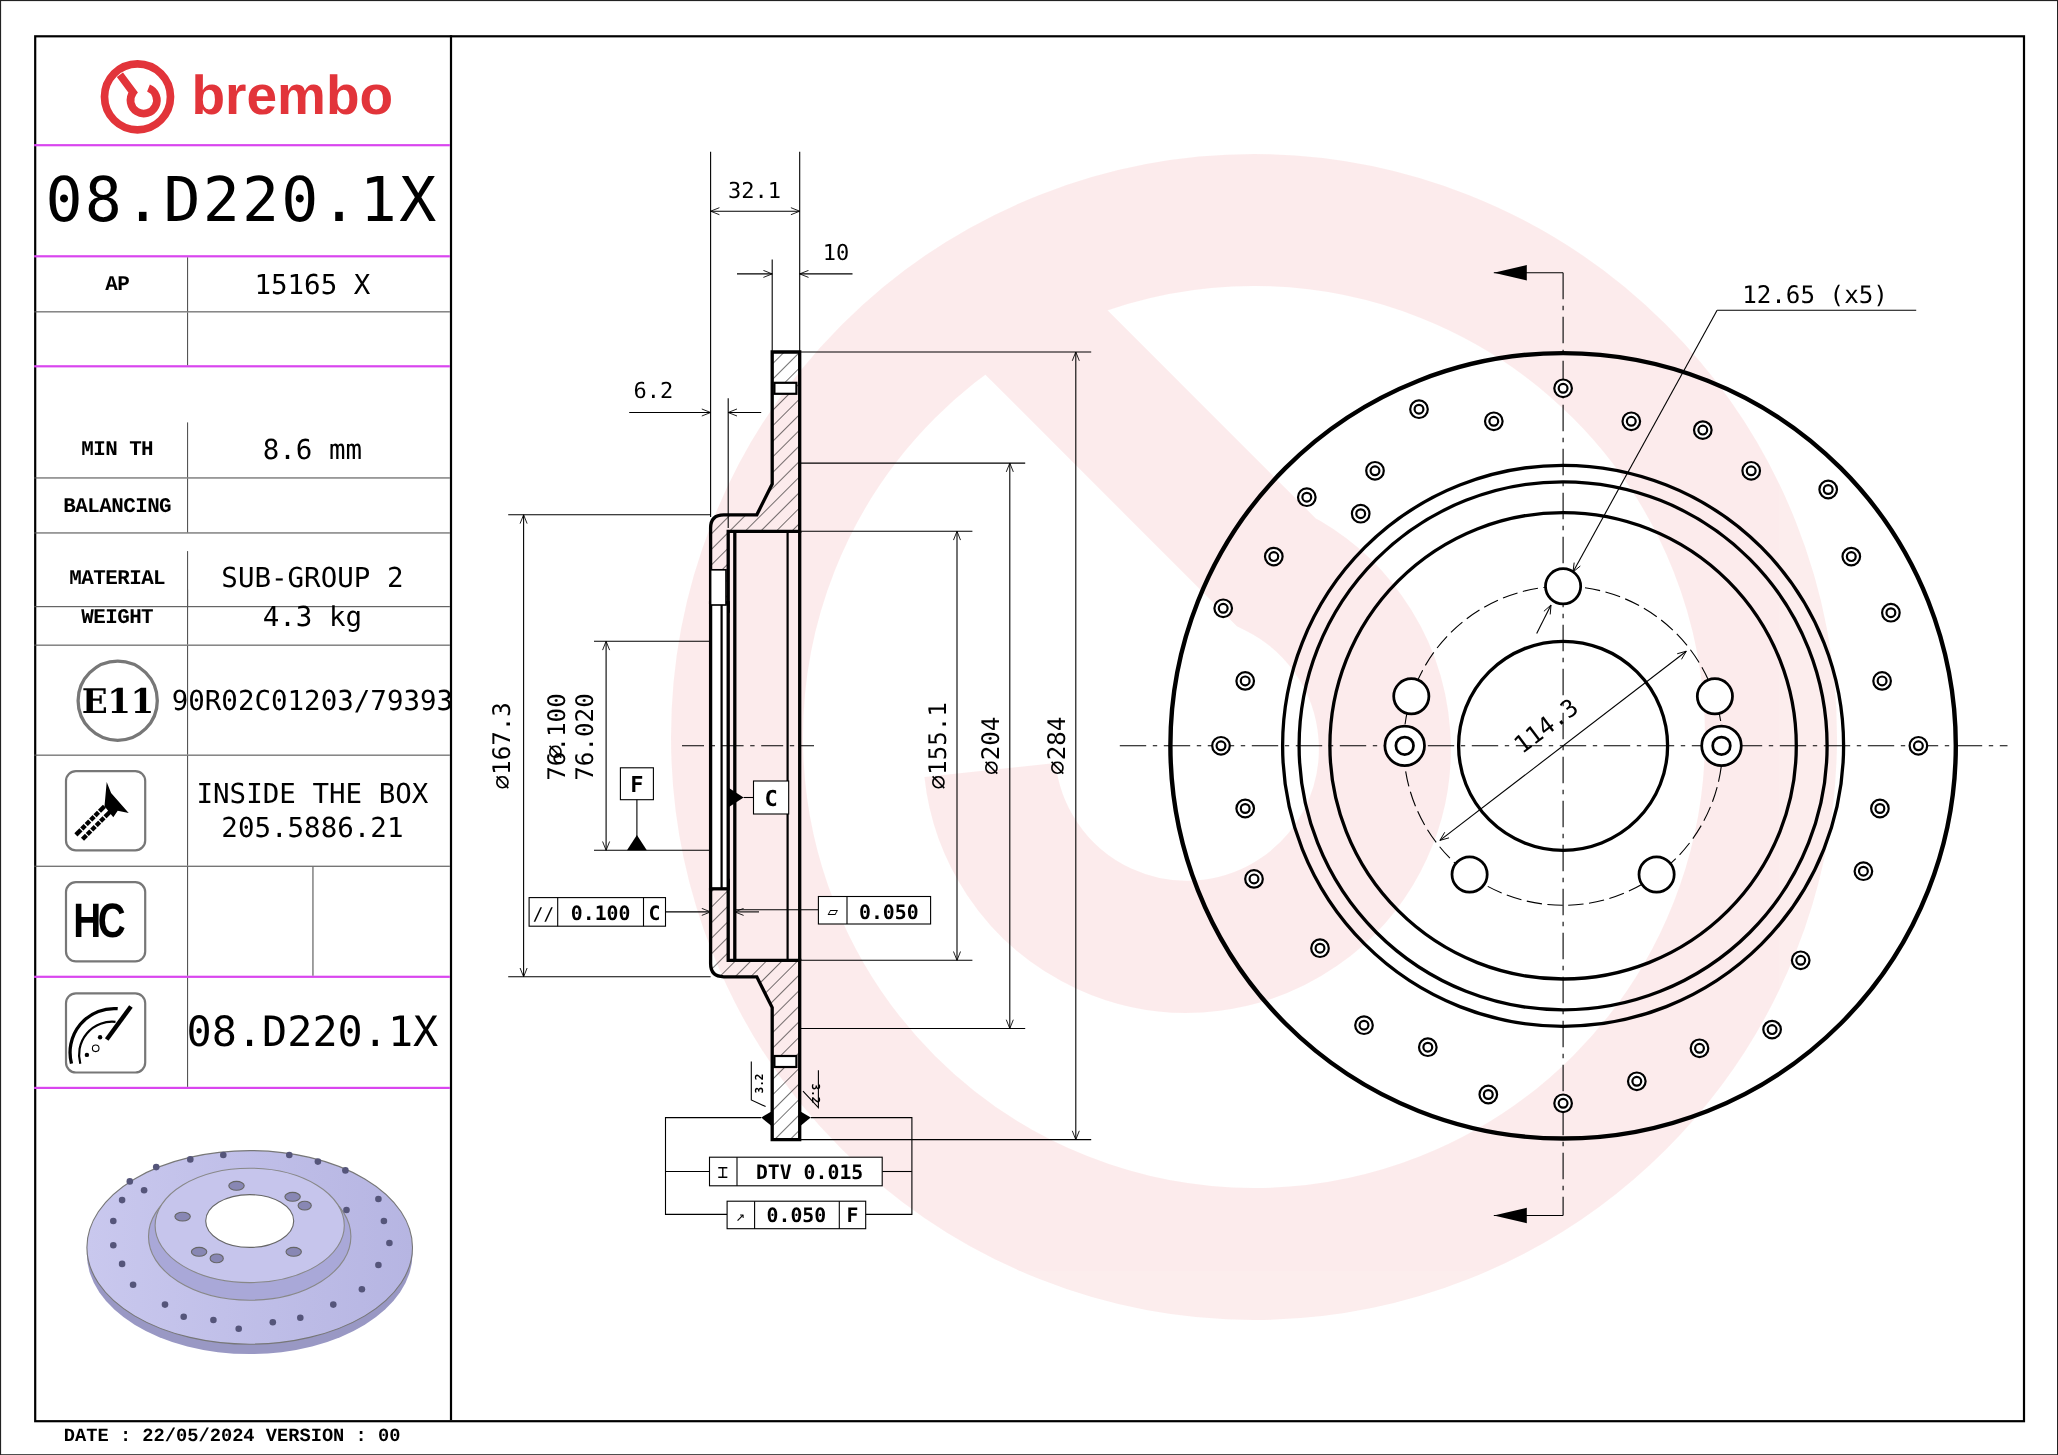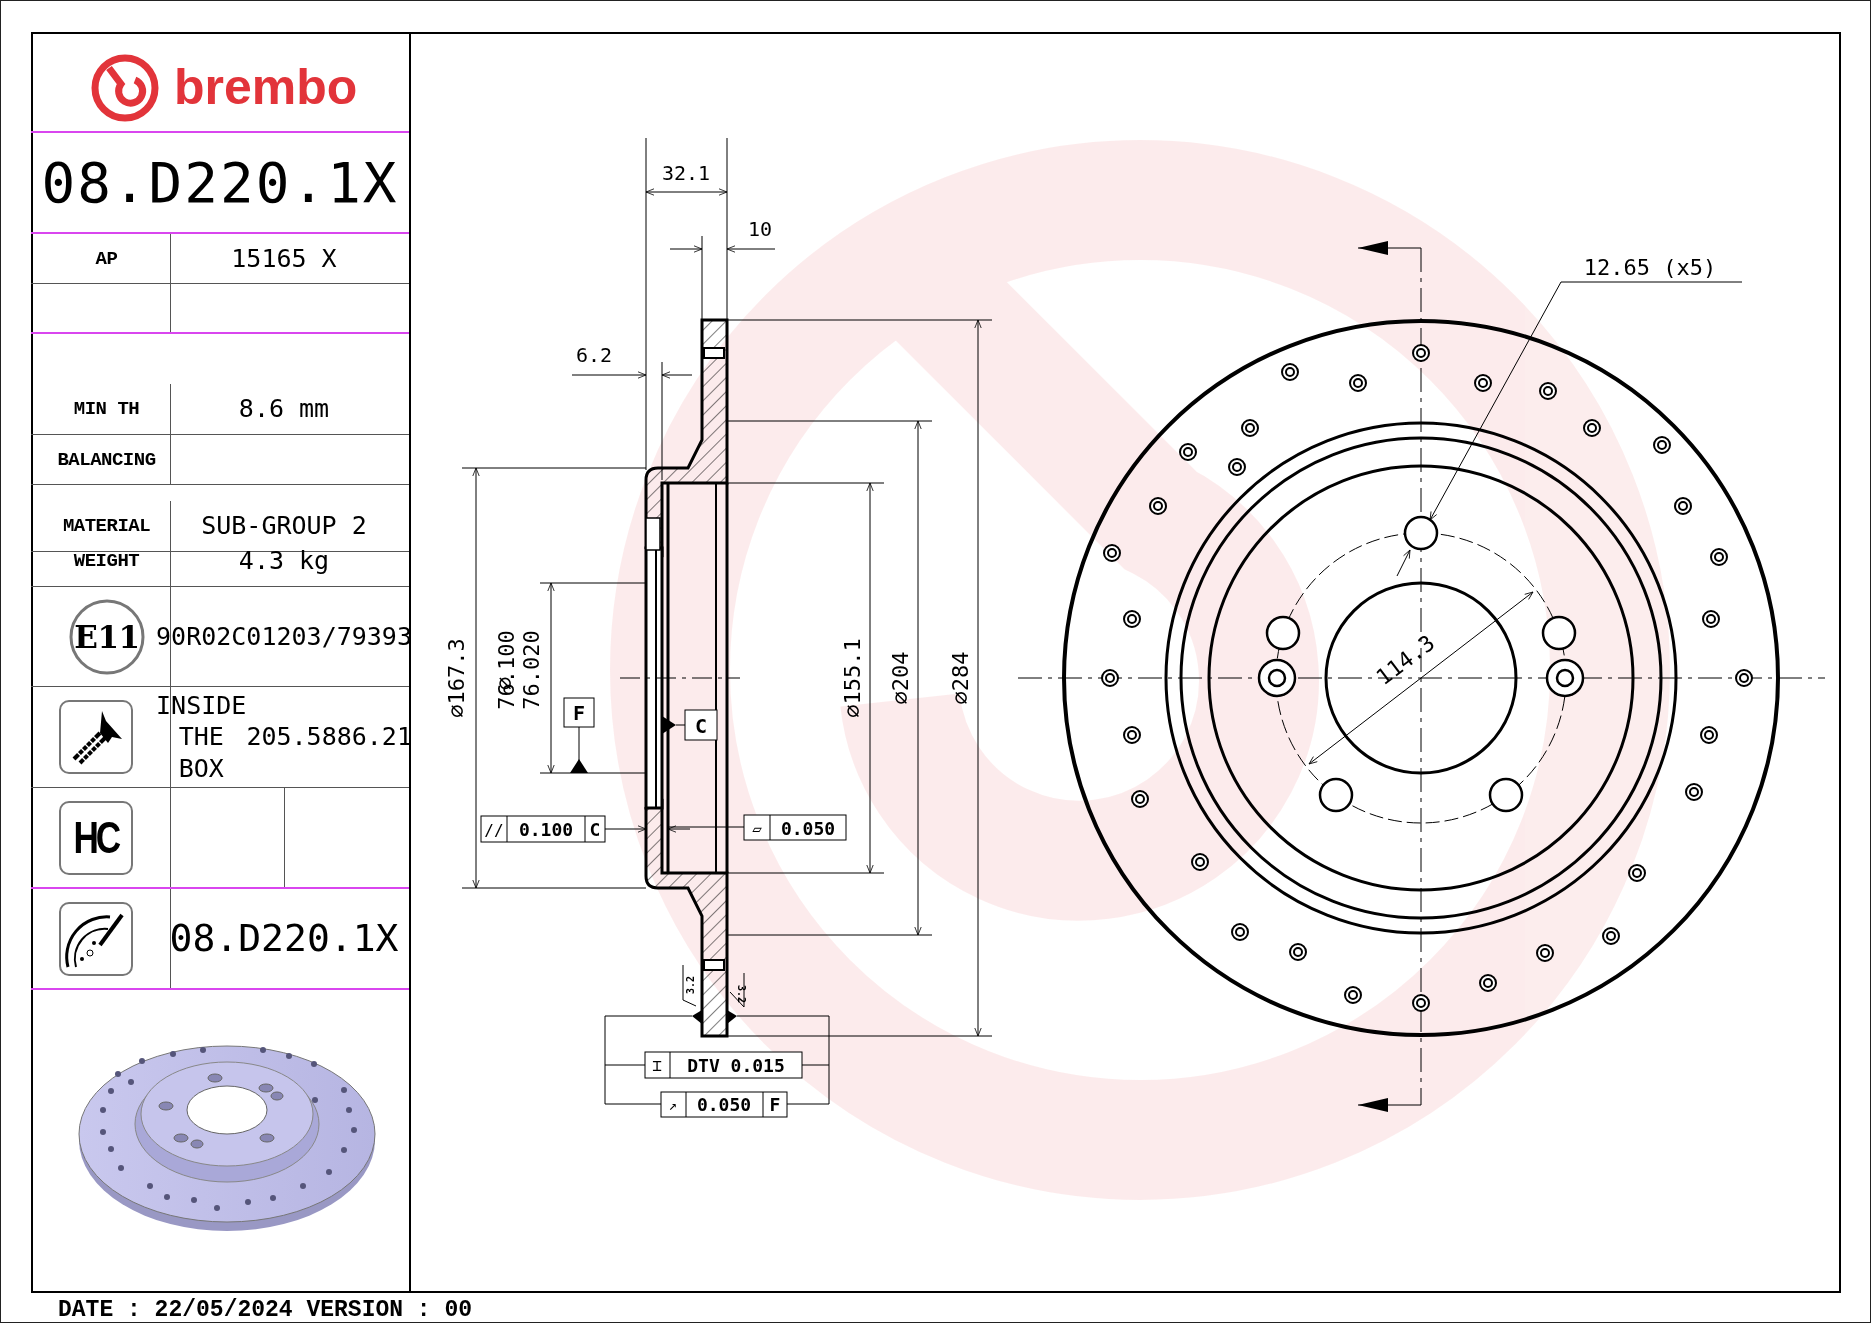--- a/index.html
+++ b/index.html
@@ -7,22 +7,22 @@
   .outer { position:absolute; left:0; top:0; width:1869px; height:1321px; border:1px solid #222; }
   .frame { position:absolute; left:31px; top:32px; width:1806px; height:1257px; border:2px solid #000; }
   .table { position:absolute; left:31px; top:32px; width:378px; height:1259px; border-right:2px solid #000; }
   .row { position:absolute; left:0; width:378px; border-bottom:1px solid #555; box-sizing:border-box; }
   .row.thick { border-bottom:2px solid #d946ef; }
   .lbl { position:absolute; left:0; top:0; bottom:0; width:127px; border-right:1px solid #555; display:flex; align-items:center; justify-content:center; font-family:"Liberation Mono", monospace; font-weight:bold; font-size:19px; letter-spacing:-0.5px;padding-left:12px; }
   .val { position:absolute; left:128px; right:0; top:0; bottom:0; display:flex; align-items:center; justify-content:center; font-family:"DejaVu Sans Mono", monospace; font-size:25px; text-align:center; line-height:1.25; }
   .logo-row { height:101px; }
   .pn-row { top:101px; height:101px; }
   .pn { position:absolute; left:0; right:0; top:0; bottom:0; display:flex; align-items:center; justify-content:center; font-family:"DejaVu Sans Mono", monospace; font-size:56px; letter-spacing:2px; }
-  .iconbox { position:absolute; left:28px; width:70px; height:70px; border:2px solid #777; border-radius:10px; display:flex; align-items:center; justify-content:center; }
-  .footer { position:absolute; left:58px; top:1297px; font-family:"Liberation Mono", monospace; font-weight:bold; font-size:23px; }
+  .iconbox { position:absolute; left:28px; width:70px; height:70px; border:2px solid #777; border-radius:10px; display:flex; align-items:center; }
+  .footer { position:absolute; left:58px; top:1297px; font-family:"Liberation Mono", monospace; font-weight:bold; font-size:17px; }
   svg text { font-family:"DejaVu Sans Mono", monospace; }
 </style>
 </head>
 <body>
 
 <div class="outer"></div>
 
 <svg style="position:absolute;left:0;top:0" width="1871" height="1323">
   <g opacity="0.09" fill="none" stroke="#e2343a" stroke-width="120">
     <circle cx="1140" cy="670" r="470"></circle>
@@ -92,21 +92,21 @@
           <g stroke="#fff" stroke-width="1.2">
             <line x1="10" y1="44" x2="20" y2="54"></line>
               <line x1="14" y1="40" x2="24" y2="50"></line>
             <line x1="18" y1="36" x2="28" y2="46"></line>
               <line x1="22" y1="32" x2="32" y2="42"></line>
             <line x1="26" y1="28" x2="36" y2="38"></line>
           </g>
         </svg>
       </div>
     </div>
-    <div class="val" style="flex-direction:row">
+    <div class="val" style="flex-direction:column">
       <span>INSIDE THE BOX</span>
       <span>205.5886.21</span>
     </div>
   </div>
   <div class="row thick" style="top:756px;height:101px">
     <div class="lbl">
       <div class="iconbox" style="top:13px">
         <span style="font-family:'Liberation Sans',sans-serif;font-weight:bold;font-size:44px;letter-spacing:-4px;transform:scaleX(0.8)">HC</span>
       </div>
     </div>

